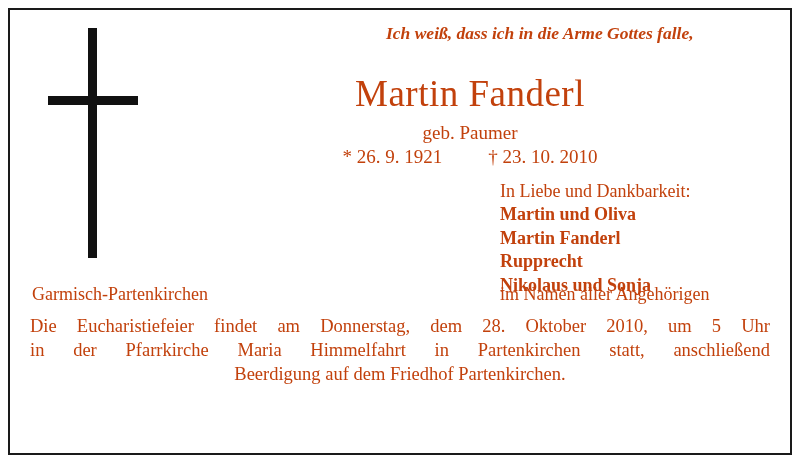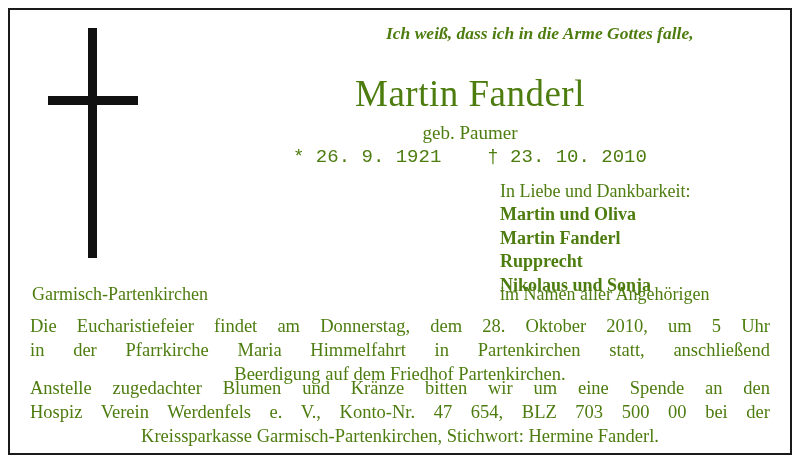--- a/index.html
+++ b/index.html
@@ -6,21 +6,21 @@
     margin: 0;
     padding: 0;
     background: #ffffff;
   }
   .page {
     position: relative;
     width: 800px;
     height: 463px;
     background: #ffffff;
     font-family: "Liberation Serif", serif;
-    color: #4d7c0f;
+    color: #c2410c;
     overflow: hidden;
     box-sizing: border-box;
   }
   .frame {
     position: absolute;
     left: 8px;
     top: 8px;
     width: 784px;
     height: 447px;
     border: 2px solid #1a1a1a;
@@ -82,21 +82,20 @@
     text-align: center;
     font-size: 19px;
   }
   .dates {
     position: absolute;
     left: 160px;
     top: 146px;
     width: 620px;
     text-align: center;
     font-size: 19px;
-    font-family: Liberation Mono, monospace;
   }
   .dates .gap {
     display: inline-block;
     width: 46px;
   }
 
   
   .family {
     position: absolute;
     left: 500px;
@@ -174,18 +173,13 @@
 
   <div class="place">Garmisch-Partenkirchen</div>
   <div class="behalf">im Namen aller Angehörigen</div>
 
   <div class="para1">
     <div class="just">Die Eucharistiefeier findet am Donnerstag, dem 28. Oktober 2010, um 5 Uhr</div>
     <div class="just">in der Pfarrkirche Maria Himmelfahrt in Partenkirchen statt, anschließend</div>
     <div>Beerdigung auf dem Friedhof Partenkirchen.</div>
   </div>
 
-  <div class="para2">
-    <div class="just">Anstelle zugedachter Blumen und Kränze bitten wir um eine Spende an den</div>
-    <div class="just">Hospiz Verein Werdenfels e. V., Konto-Nr. 47 654, BLZ 703 500 00 bei der</div>
-    <div>Kreissparkasse Garmisch-Partenkirchen, Stichwort: Hermine Fanderl.</div>
-  </div>
 </div>
 
 </body></html>

